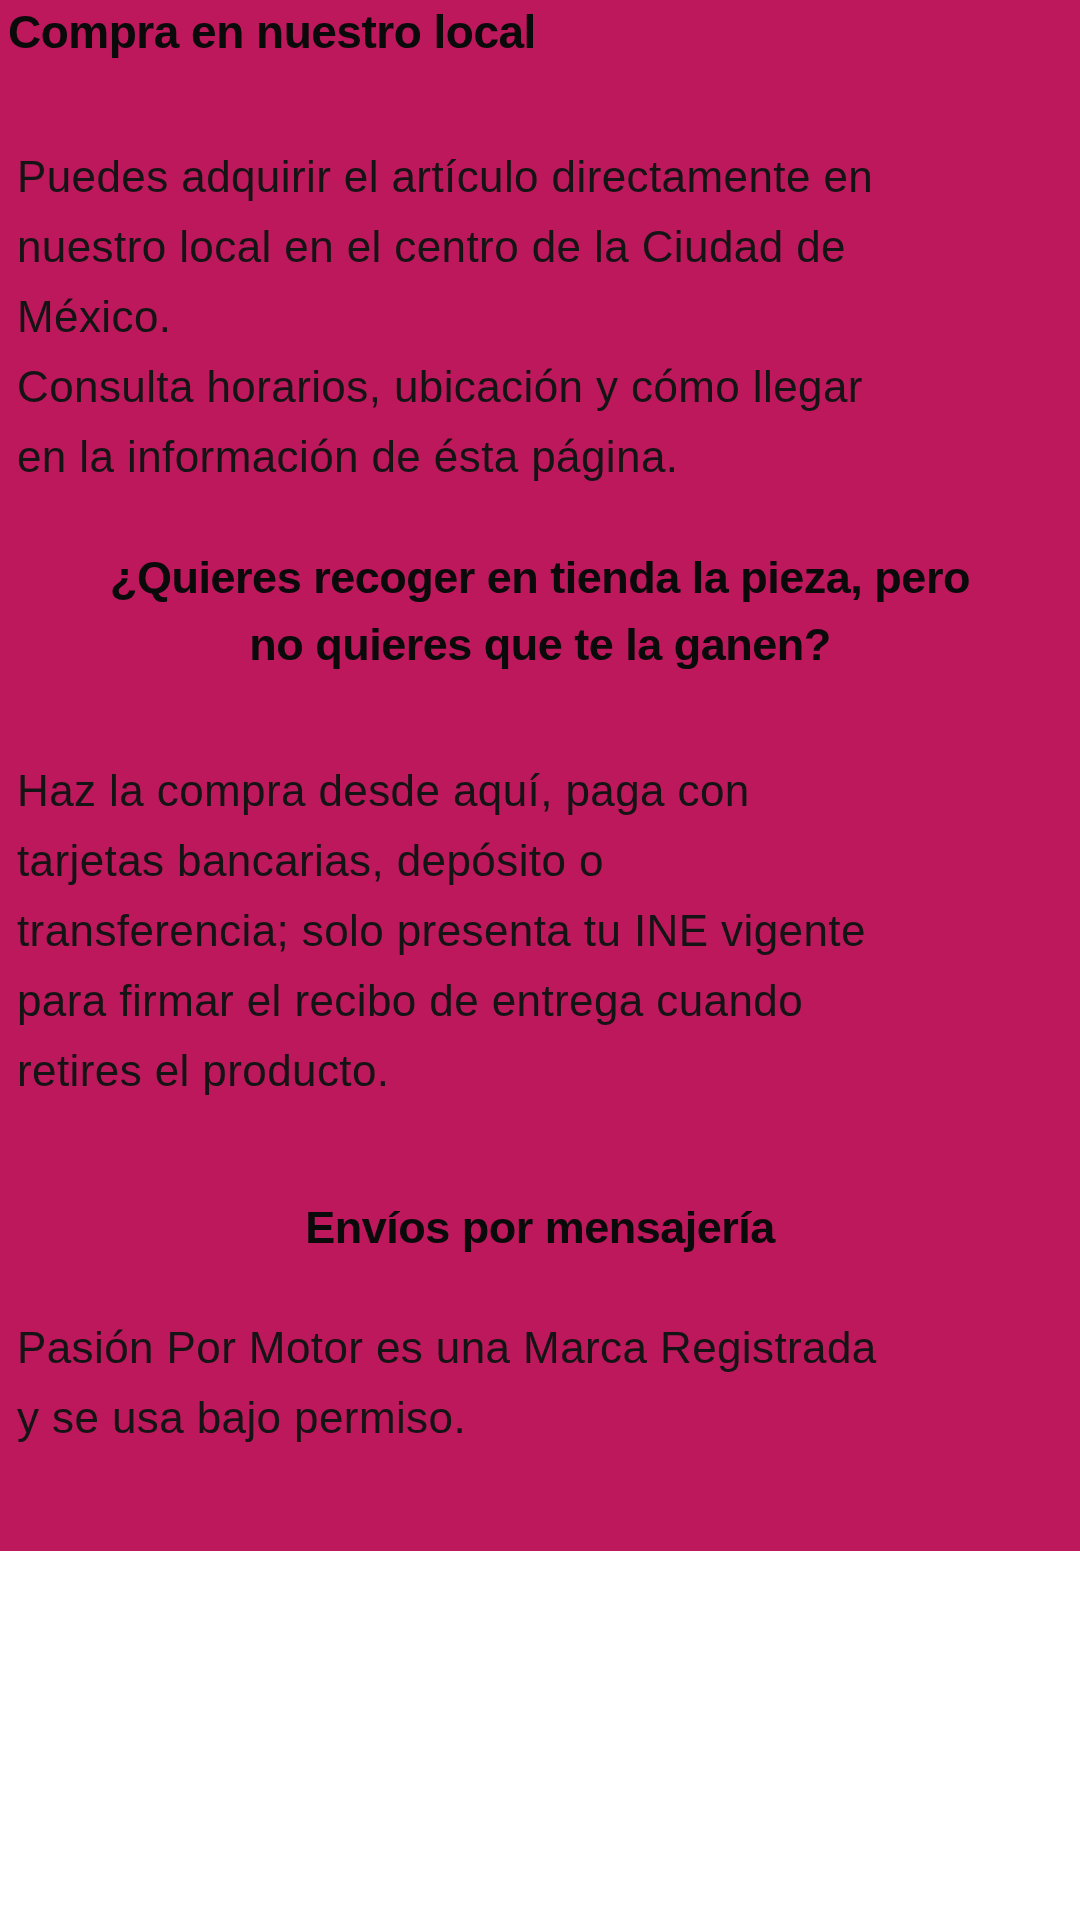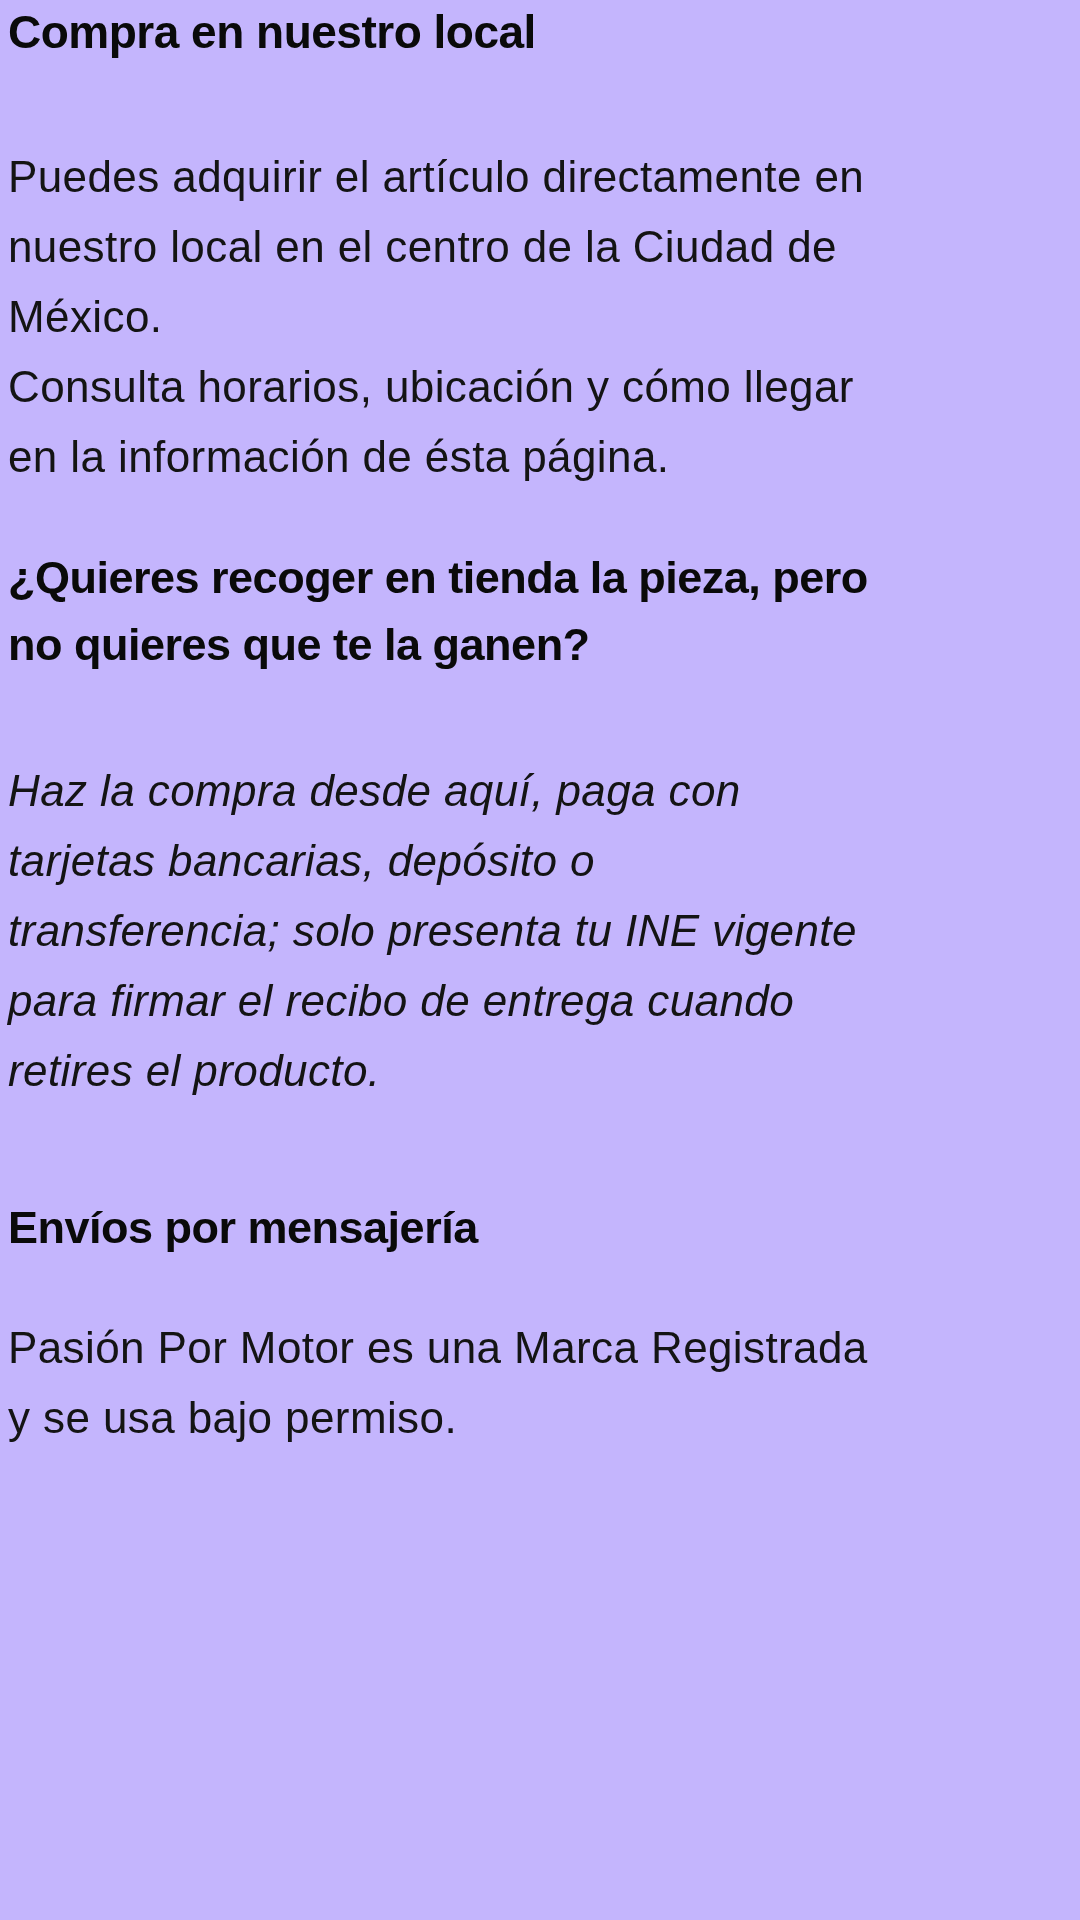--- a/index.html
+++ b/index.html
@@ -10,53 +10,54 @@
   body {
     width: 1080px;
     height: 1920px;
     overflow: hidden;
     font-family: "Liberation Sans", sans-serif;
     color: #111111;
   }
   .page {
     box-sizing: border-box;
     width: 1080px;
-    height: 1920px;
+    height: 1551px;
     padding: 4px 8px 4px 8px;
-    background: #c4b5fd;
+    background: #be185d;
   }
   .h1 {
     margin: 0 0 82px 0;
     font-size: 46px;
     line-height: 56px;
     font-weight: 700;
     letter-spacing: -0.5px;
     color: #0a0a0a;
     white-space: pre-line;
   }
   .h2 {
     margin: 52px 0 0 0;
     font-size: 45px;
     line-height: 67px;
     font-weight: 700;
     letter-spacing: -0.5px;
     color: #0a0a0a;
     white-space: pre-line;
+    text-align: center;
   }
   .h2.shipping { margin-top: 88px; }
   .body-p {
-    margin: 0;
+    margin: 9px;
     font-size: 44px;
     line-height: 70px;
     font-weight: 400;
     letter-spacing: 0.4px;
     color: #141414;
     white-space: pre-line;
   }
-  .body-p.after-h { margin-top: 78px; font-style: italic; }
+  .body-p.after-h { margin-top: 78px; }
   .body-p.footer { margin-top: 52px; }
 </style>
 </head>
 <body>
 
 <div class="page">
 
   <h1 class="h1">Compra en nuestro local</h1>
 
   <p class="body-p">Puedes adquirir el artículo directamente en

